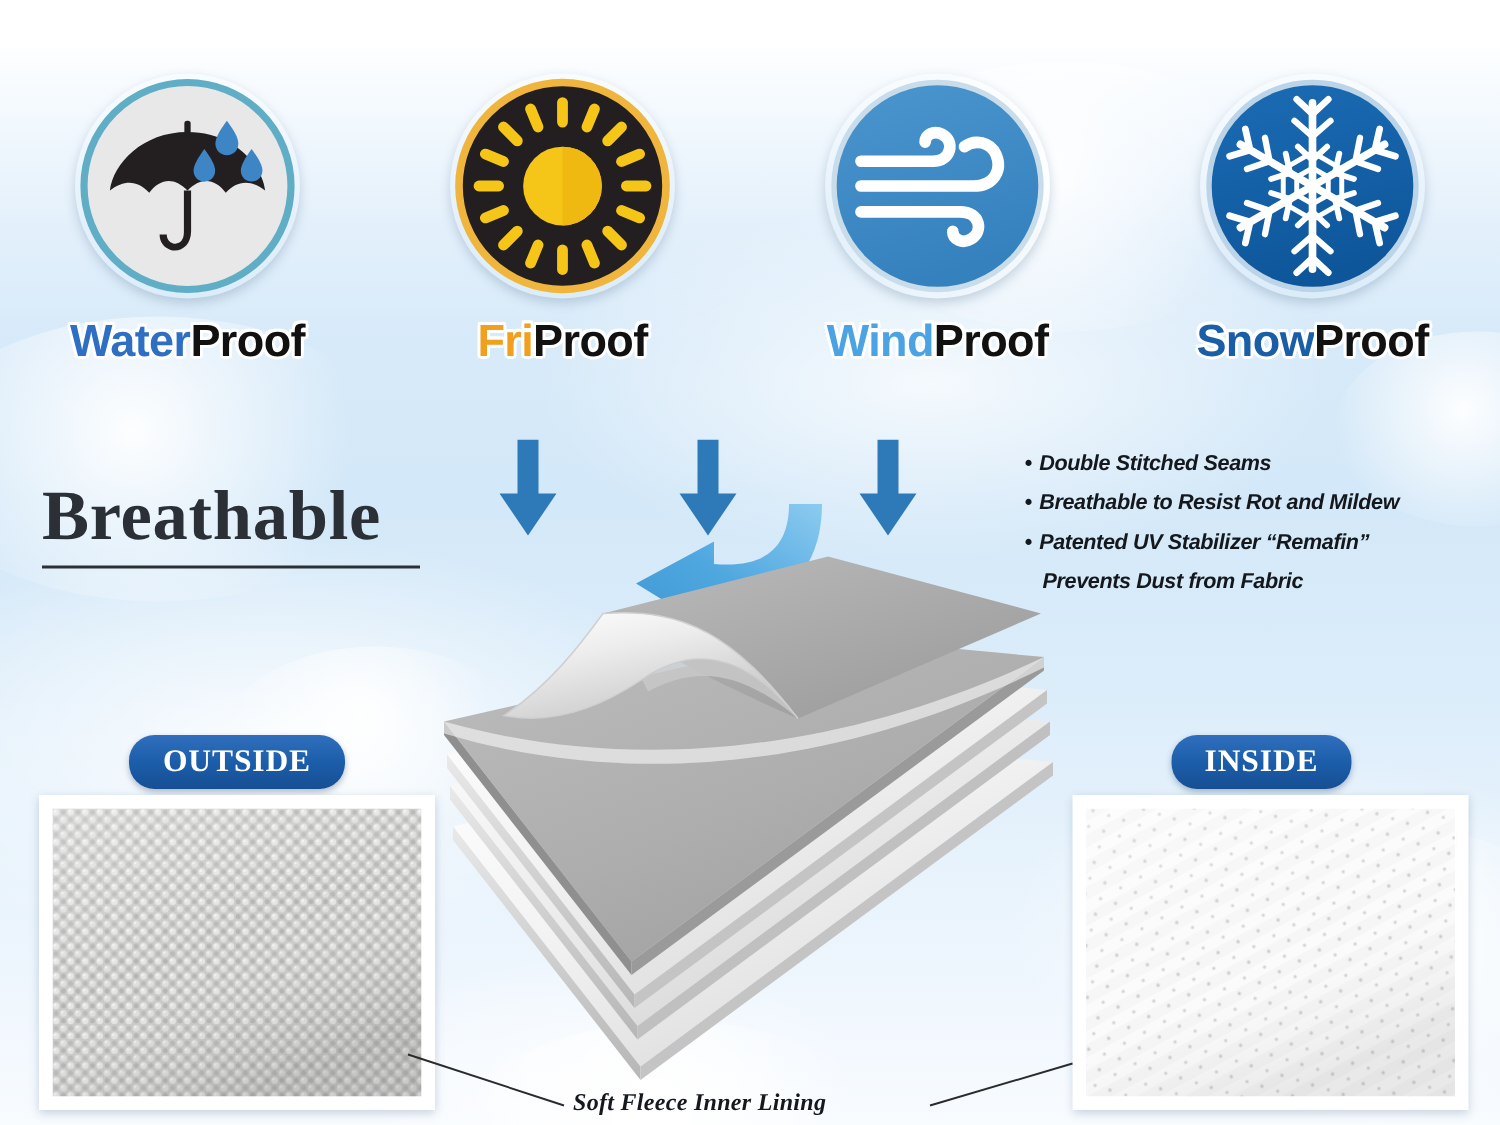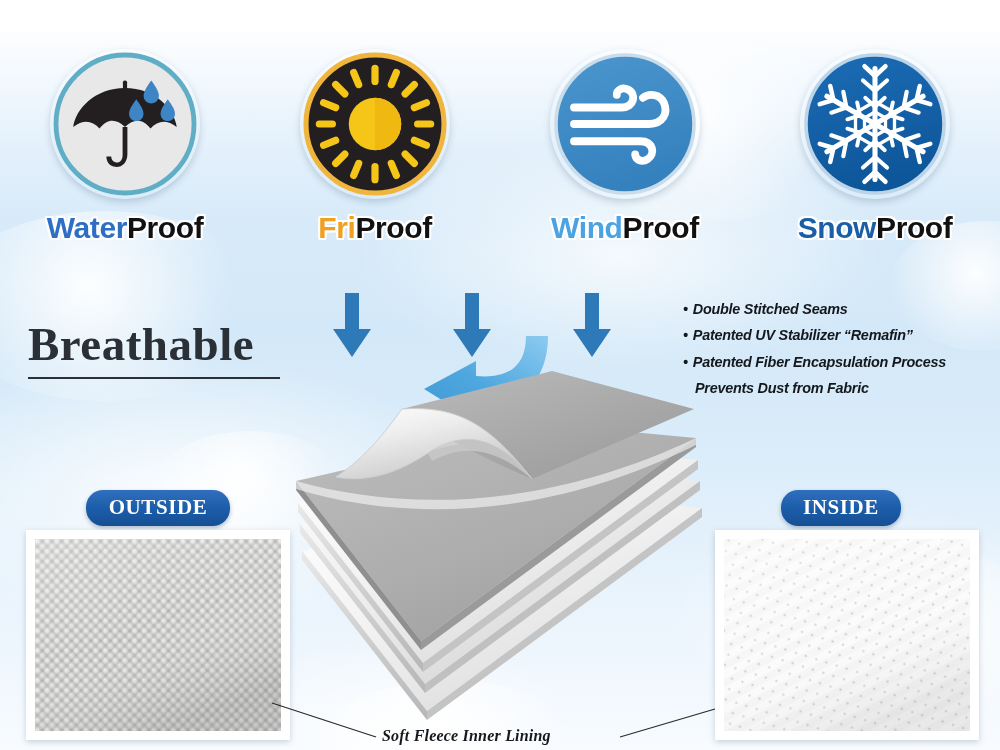--- a/index.html
+++ b/index.html
@@ -283,22 +283,22 @@
     </div>
   </div>
 
   <div id="brand-block">
     <div id="brand-name">Breathable</div>
     <div id="brand-rule"></div>
   </div>
 
   <div id="bullets">
     <div class="bullet-row"><span class="dot">•</span><span>Double Stitched Seams</span></div>
+    <div class="bullet-row"><span class="dot">•</span><span>Breathable to Resist Rot and Mildew</span></div>
     <div class="bullet-row"><span class="dot">•</span><span>Patented UV Stabilizer “Remafin”</span></div>
-    <div class="bullet-row"><span class="dot">•</span><span>Patented Fiber Encapsulation Process</span></div>
     <div class="bullet-row cont"><span>Prevents Dust from Fabric</span></div>
   </div>
 
   <svg class="down-arrow" style="left:332px; top:262px;" viewBox="0 0 40 66">
     <polygon points="13,0 27,0 27,36 39,36 20,64 1,36 13,36" fill="#2E7AB8"></polygon>
   </svg>
   <svg class="down-arrow" style="left:452px; top:262px;" viewBox="0 0 40 66">
     <polygon points="13,0 27,0 27,36 39,36 20,64 1,36 13,36" fill="#2E7AB8"></polygon>
   </svg>
   <svg class="down-arrow" style="left:572px; top:262px;" viewBox="0 0 40 66">

